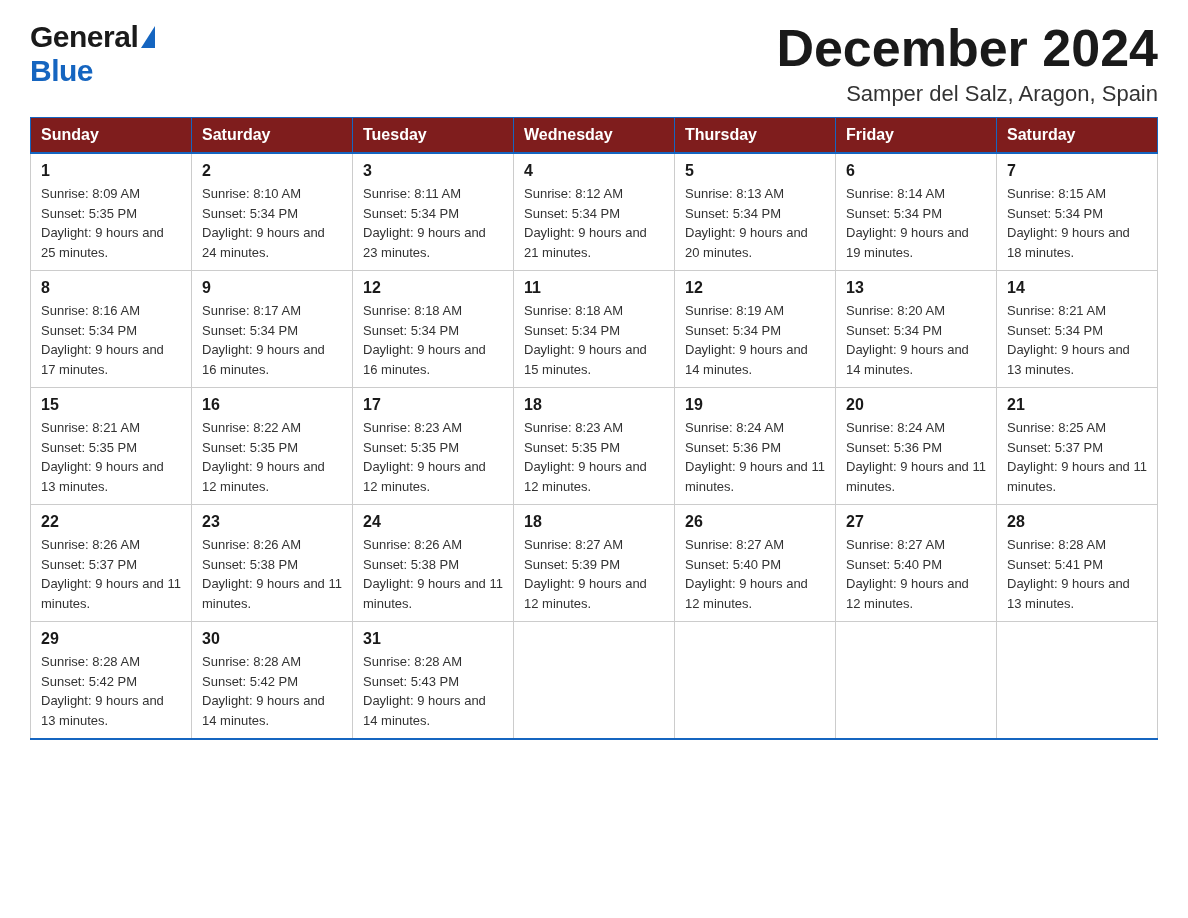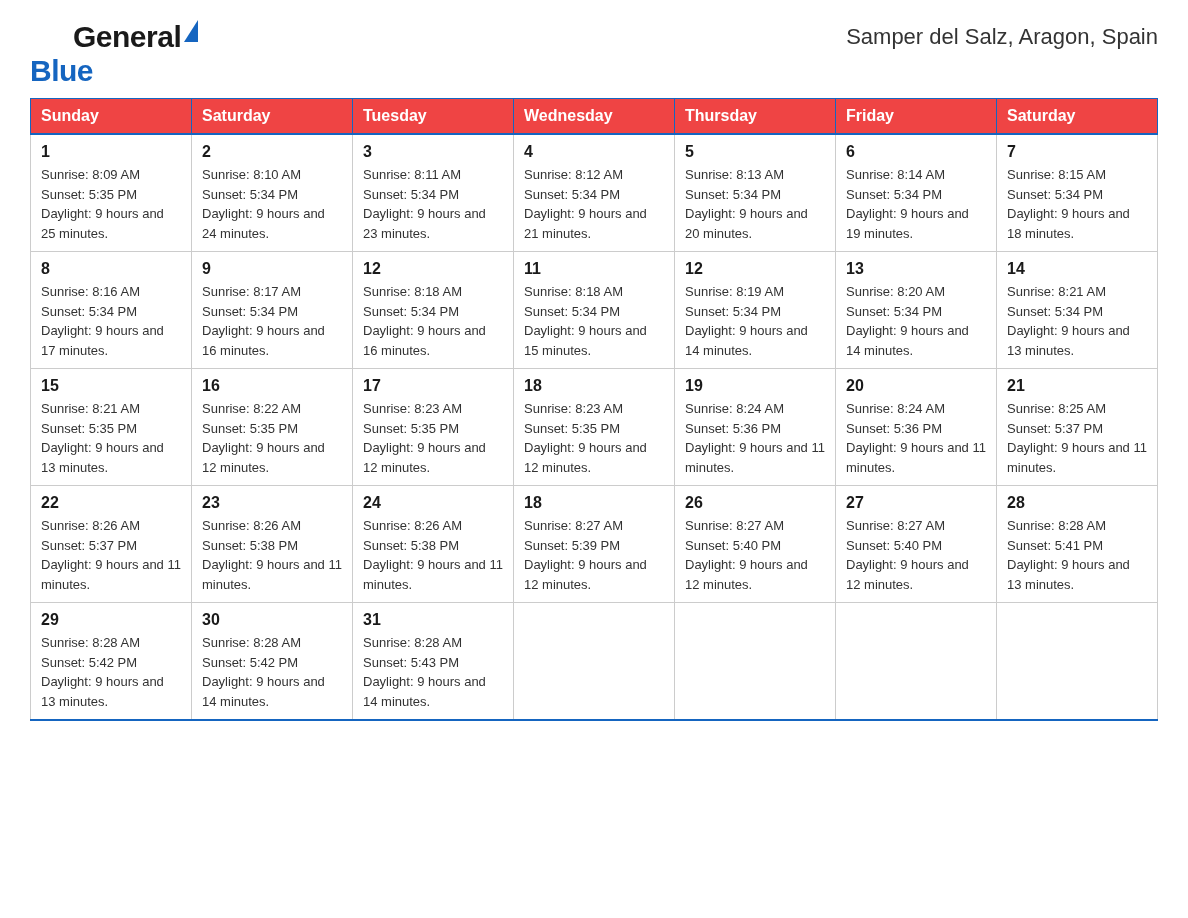--- a/index.html
+++ b/index.html
@@ -16,21 +16,21 @@
       align-items: flex-start;
       margin-bottom: 10px;
     }
     .logo {
       display: flex;
       flex-direction: column;
       align-items: flex-start;
     }
     .logo-line1 {
       display: flex;
-      margin-left: 43px;
+      align-items: center;
     }
     .title-area {
       text-align: right;
     }
     .month-title {
       font-size: 52px;
       font-weight: bold;
       color: #1a1a1a;
       line-height: 1.1;
     }
@@ -39,21 +39,21 @@
       color: #333;
       margin-top: 4px;
       text-align: right;
     }
     .calendar-table {
       width: 100%;
       border-collapse: collapse;
       margin-top: 8px;
     }
     .calendar-table th {
-      background-color: #ef4444;
+      background-color: #7f1d1d;
       color: #fff;
       font-size: 16px;
       font-weight: bold;
       padding: 8px 10px;
       text-align: left;
       border: 1px solid #1565c0;
     }
     .calendar-table td {
       vertical-align: top;
       padding: 8px 10px;
@@ -99,20 +99,21 @@
   <div class="logo">
     <div class="logo-line1">
       <span style="font-size:30px;font-weight:bold;color:#1a1a1a;letter-spacing:-0.5px;">General</span>
       <span style="display:inline-block;width:0;height:0;border-left:14px solid transparent;border-bottom:22px solid #1565c0;margin-left:3px;margin-bottom:0px;vertical-align:bottom;"></span>
     </div>
     <div>
       <span style="font-size:30px;font-weight:bold;color:#1565c0;letter-spacing:-0.5px;">Blue</span>
     </div>
   </div>
   <div class="title-area">
+    <div class="month-title">December 2024</div>
     <div class="location-title">Samper del Salz, Aragon, Spain</div>
   </div>
 </div>
 
 <table class="calendar-table">
   <thead>
     <tr>
       <th>Sunday</th>
       <th>Saturday</th>
       <th>Tuesday</th>

